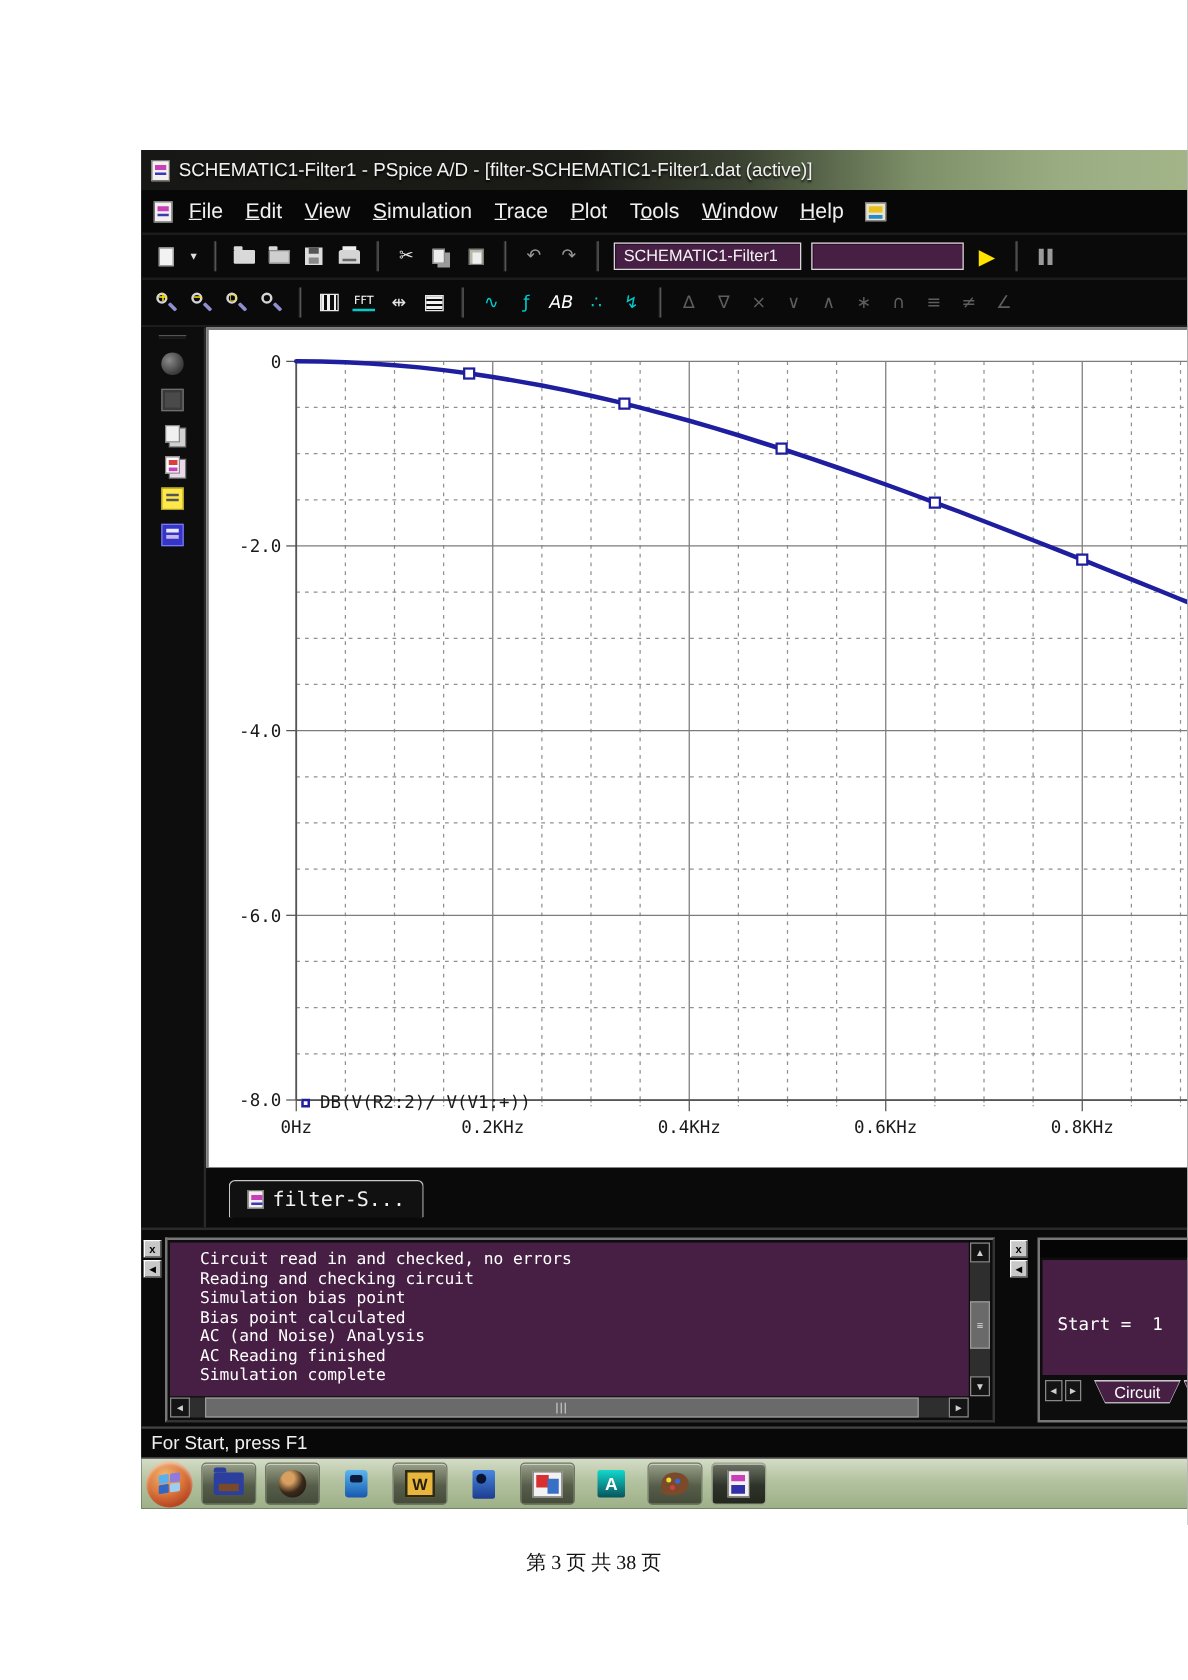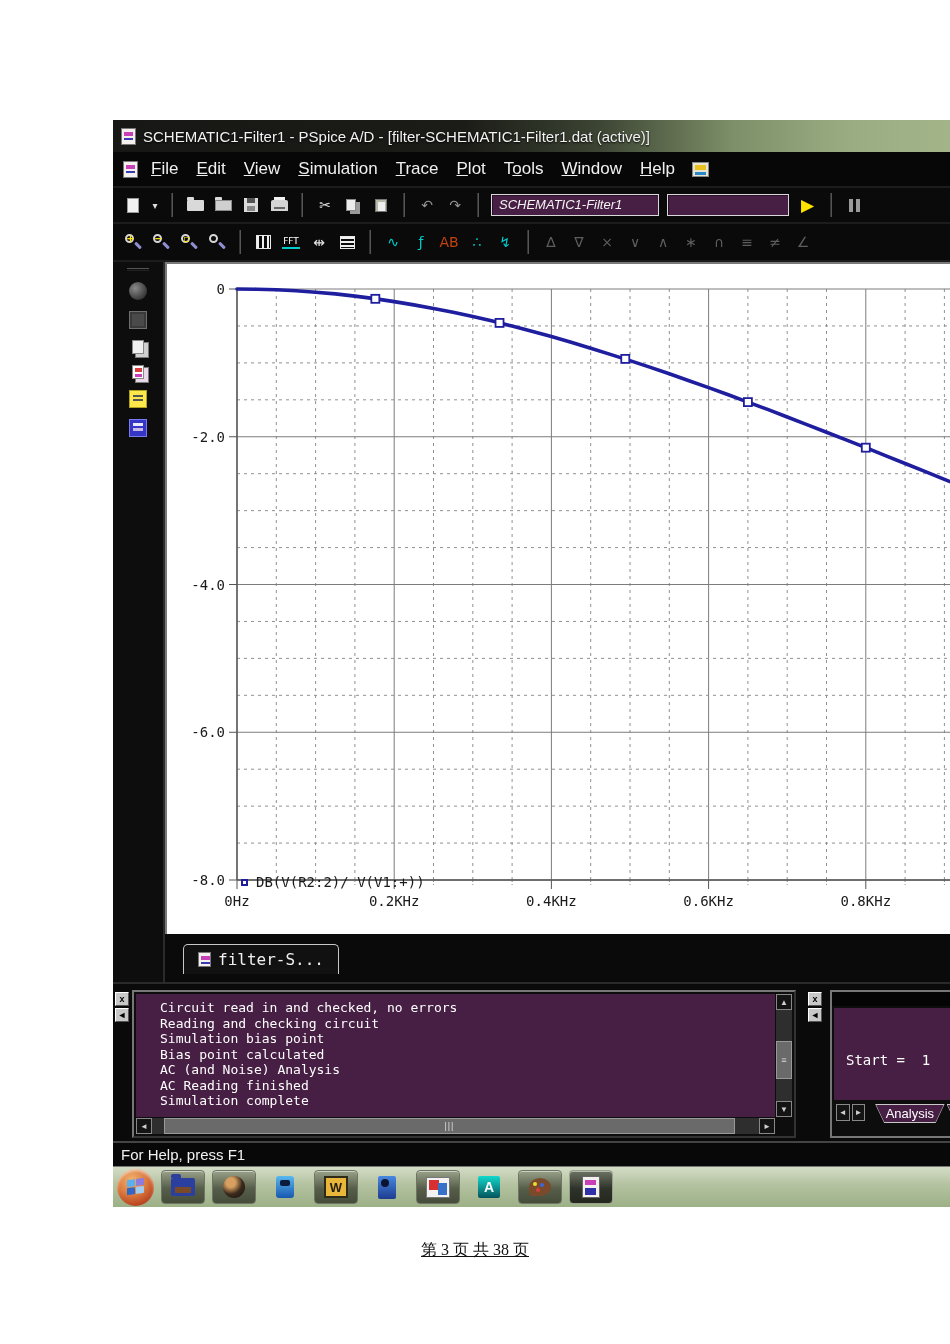--- a/index.html
+++ b/index.html
@@ -148,21 +148,21 @@
   .tk-image::before { content:""; position:absolute; left:2px; top:2px; width:10px; height:10px; background:#d83030; }
   .tk-image::after { content:""; position:absolute; right:2px; bottom:2px; width:9px; height:12px; background:#3870c8; }
   .tk-acad { width:22px; height:22px; background:linear-gradient(#12d8cc,#06545c); color:#fff; font-weight:bold; font-size:14px;
              display:flex; align-items:center; justify-content:center; border-radius:2px; }
   .tk-paint { width:22px; height:18px; background:#7a4a2a; border-radius:50% 50% 50% 4px; position:relative; }
   .tk-paint::before { content:""; position:absolute; left:4px; top:4px; width:4px; height:4px; border-radius:50%; background:#e8e030; box-shadow:7px 1px 0 #3868e0, 3px 6px 0 #d04040; }
   .tk-pspice { width:18px; height:22px; background:#f4f0ee; border:1px solid #666; position:relative; }
   .tk-pspice::before { content:""; position:absolute; left:2px; top:3px; width:11px; height:5px; background:#c840b8; }
   .tk-pspice::after { content:""; position:absolute; left:2px; top:11px; width:11px; height:7px; background:#3030a8; }
 
-  .footer { position:absolute; left:0; top:1240px; width:100%; text-align:center; font-family:"Liberation Serif",serif; font-size:16px; color:#111;text-decoration:underline; }
+  .footer { position:absolute; left:0; top:1240px; width:100%; text-align:center; font-family:"Liberation Serif",serif; font-size:16px; color:#111; }
 </style>
 </head>
 <body>
 
 <div class="page">
   <div class="shot">
 
     <div class="titlebar">
       <span class="doc-icon"></span>
       <span class="t-text">SCHEMATIC1-Filter1 - PSpice A/D  - [filter-SCHEMATIC1-Filter1.dat (active)]</span>
@@ -209,21 +209,21 @@
             <span class="sh-copy"></span>
           </span>
           <span class="ticon">
             <span class="sh-paste"></span>
           </span>
           <span class="tsep"></span>
           <span class="ticon" style="color: rgb(150, 150, 150);">↶</span>
           <span class="ticon" style="color: rgb(150, 150, 150);">↷</span>
         </span>
       <span class="tsep"></span>
-      <span class="combo" style="width:168px;font-style:italic;">SCHEMATIC1-Filter1</span>
+      <span class="combo" style="width:150px;">SCHEMATIC1-Filter1</span>
       <span class="combo" style="width:122px;"></span>
       <span class="play-btn">▶</span>
       <span class="tsep"></span>
       <span class="ticon">
           <span class="sh-pause"></span>
         </span>
     </div>
 
     <div class="toolbar tb2">
       <span id="tb-probe" style="display:flex;align-items:center;">
@@ -261,21 +261,21 @@
           <span class="ticon">
             <span class="sh-fft">FFT</span>
           </span>
           <span class="ticon" style="color: rgb(226, 226, 226);">⇹</span>
           <span class="ticon">
             <span class="sh-lines"></span>
           </span>
           <span class="tsep"></span>
           <span class="ticon" style="color: rgb(0, 204, 204);">∿</span>
           <span class="ticon" style="color: rgb(0, 204, 204);">ƒ</span>
-          <span class="ticon" style="color: #c2410c;">AB</span>
+          <span class="ticon" style="color: #ffffff; font-style: italic;">AB</span>
           <span class="ticon" style="color: rgb(0, 204, 204);">∴</span>
           <span class="ticon" style="color: rgb(0, 204, 204);">↯</span>
         </span>
       <span class="tsep"></span>
       <span id="tb-cursor" style="display:flex;align-items:center;">
           <span class="ticon disabled-icon">∆</span>
           <span class="ticon disabled-icon">∇</span>
           <span class="ticon disabled-icon">×</span>
           <span class="ticon disabled-icon">∨</span>
           <span class="ticon disabled-icon">∧</span>
@@ -424,29 +424,29 @@
         <span class="mini-btn">◄</span>
       </div>
 
       <div class="watch-panel">
         <div class="watch-top"></div>
         <div class="watch-body">Start =  1</div>
         <div class="watch-bottom">
           <span class="w-arrow">◄</span>
           <span class="w-arrow">►</span>
           <span class="sheet-tab">
-              <span class="inner">Analysis</span>
+              <span class="inner">Circuit</span>
             </span>
           <span class="sheet-tab-next"></span>
         </div>
       </div>
     </div>
 
     <div class="statusbar">
-      <span>For Help, press F1</span>
+      <span>For Start, press F1</span>
     </div>
 
     <div class="taskbar">
       <span class="orb">
         <span class="flag">
           <i style="background:#58b0f0;"></i>
             <i style="background:#8f7ae0;"></i>
             <i style="background:#2f66c8;"></i>
             <i style="background:#a0ccf0;"></i>
         </span>

